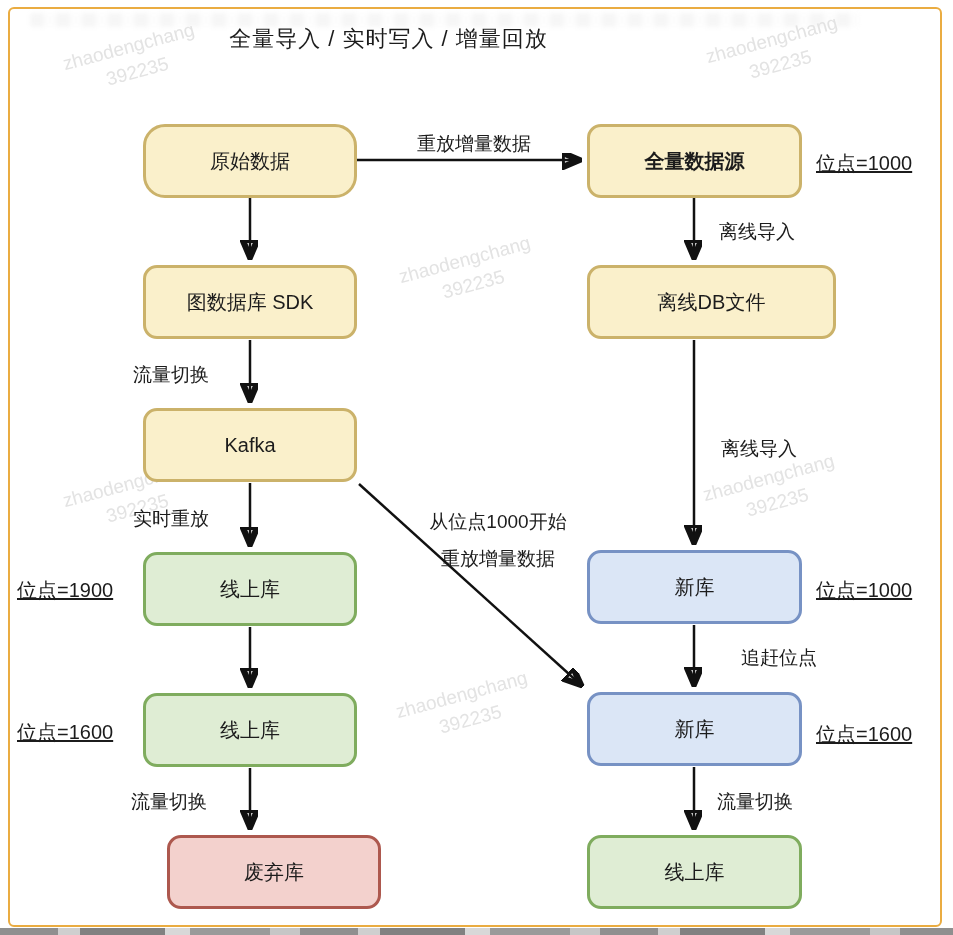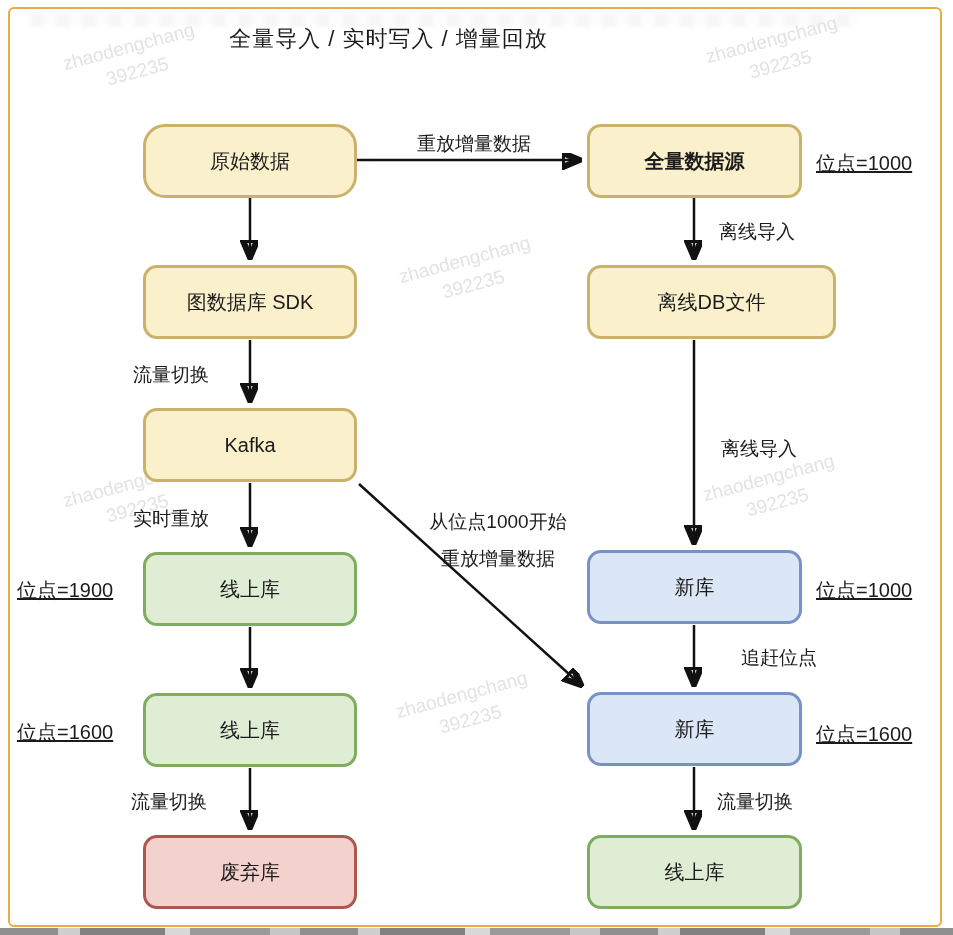--- a/index.html
+++ b/index.html
@@ -20,21 +20,21 @@
   }
   .node{
     position:absolute;width:214px;height:74px;border-radius:14px;
     display:flex;align-items:center;justify-content:center;
     font-size:20px;border-width:3px;border-style:solid;
     box-sizing:border-box;
   }
   .node.yellow{background:var(--yellow_fill);border-color:var(--yellow_border);}
   .node.green{background:var(--green_fill);border-color:var(--green_border);}
   .node.blue{background:var(--blue_fill);border-color:var(--blue_border);}
-  .node.red{background:var(--red_fill);border-color:var(--red_border);}
+  .node.red{background:var(--red_fill);border-color:var(--red_border);margin-left:24px;}
   .elabel{
     position:absolute;font-size:19px;white-space:nowrap;
   }
   .slabel{
     position:absolute;font-size:20px;white-space:nowrap;text-decoration:underline;
   }
   .center{text-align:center;white-space:normal;}
   .watermark{
     position:absolute;transform:rotate(-15deg);transform-origin:left top;
     color:#e3e3e3;font-size:19px;line-height:26px;white-space:nowrap;

